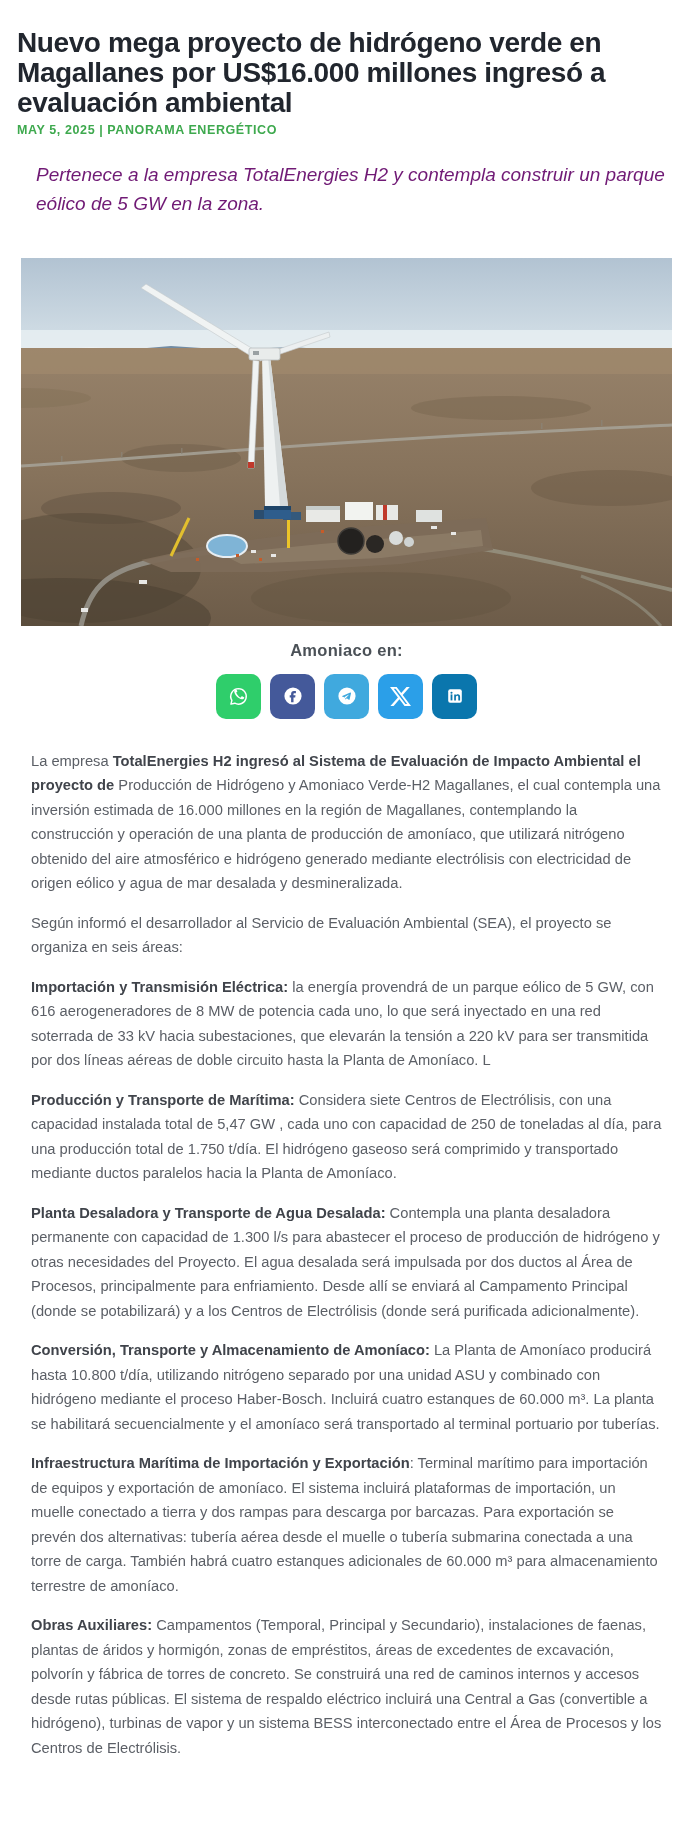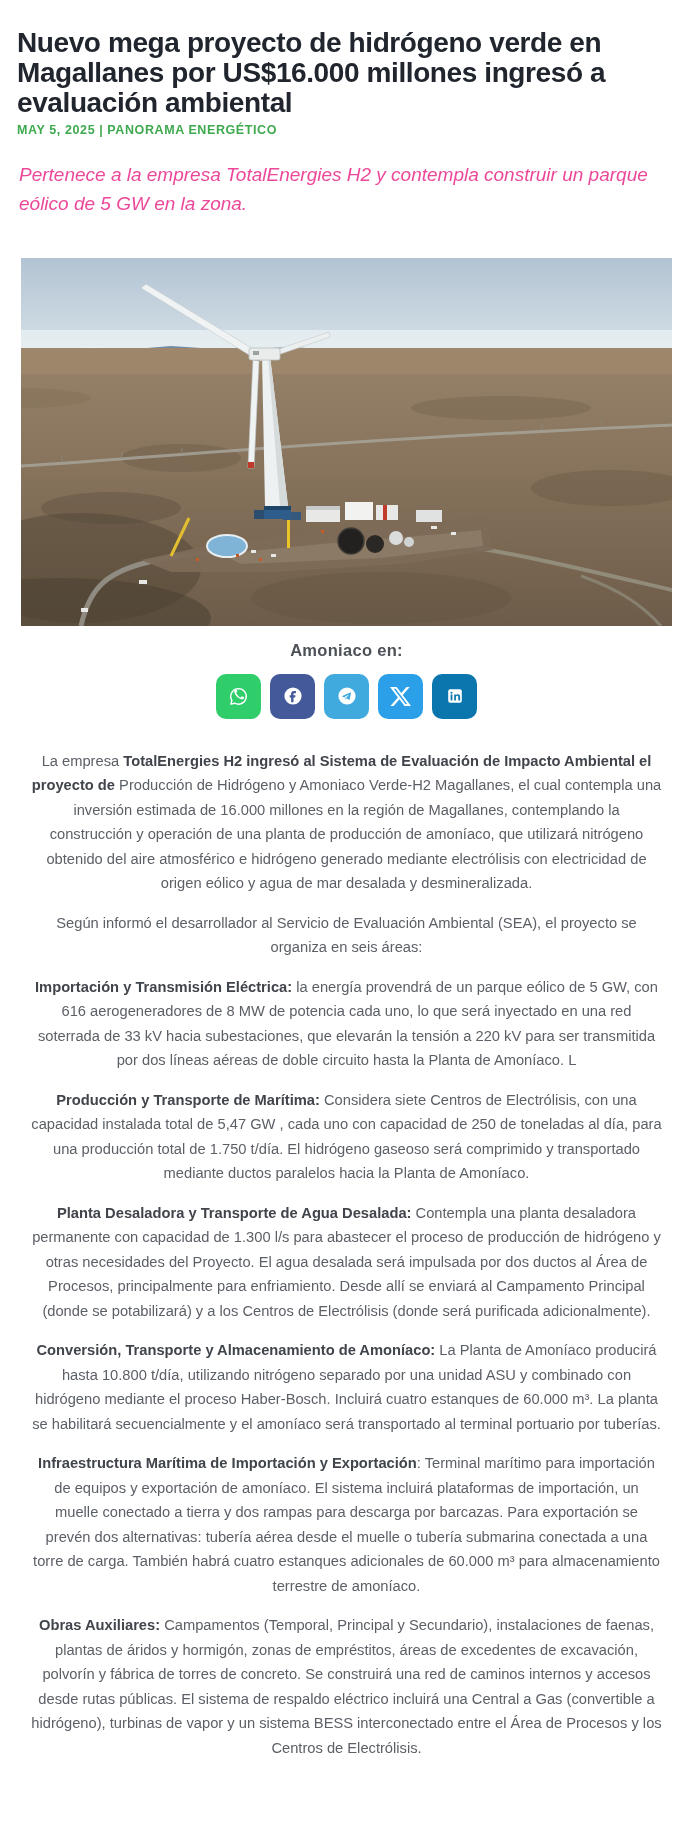--- a/index.html
+++ b/index.html
@@ -25,25 +25,25 @@
     margin-top:5px;
     font-size:12.5px;
     font-weight:700;
     letter-spacing:0.6px;
     color:#3ea94e;
     text-transform:uppercase;
   }
   .meta-line .sep{padding:0 4px;}
   .meta-category{cursor:pointer;}
   .article-subtitle{
-    margin:23px 0 0 2px;
+    margin:23px 0 0 19px;
     font-style:italic;
     font-size:19px;
     line-height:1.55;
-    color:#ec4899;
+    color:#701a75;
     max-width:655px;
   }
   
   .hero{
     margin:39px 0 0 21px;
     width:651px;height:368px;
     line-height:0;
   }
   .hero svg{display:block;}
   
@@ -68,21 +68,21 @@
     border:none;
   }
   .share-btn svg{display:block;}
   
   .article-body{
     padding:30px 31px 26px 31px;
     font-size:14.7px;
     line-height:24.5px;
     color:#5b5f66;
   }
-  .article-body p{margin:0 0 15px 0;text-align:center;}
+  .article-body p{margin:0 0 15px 0;}
   .article-body p:last-child{margin-bottom:12px;}
   .article-body strong{color:#40444b;font-weight:700;}
 </style>
 </head>
 <body>
 
 <div class="page">
 
   <header class="article-header">
     <h1 class="article-title">Nuevo mega proyecto de hidrógeno verde en Magallanes por US$16.000 millones ingresó a evaluación ambiental</h1>

